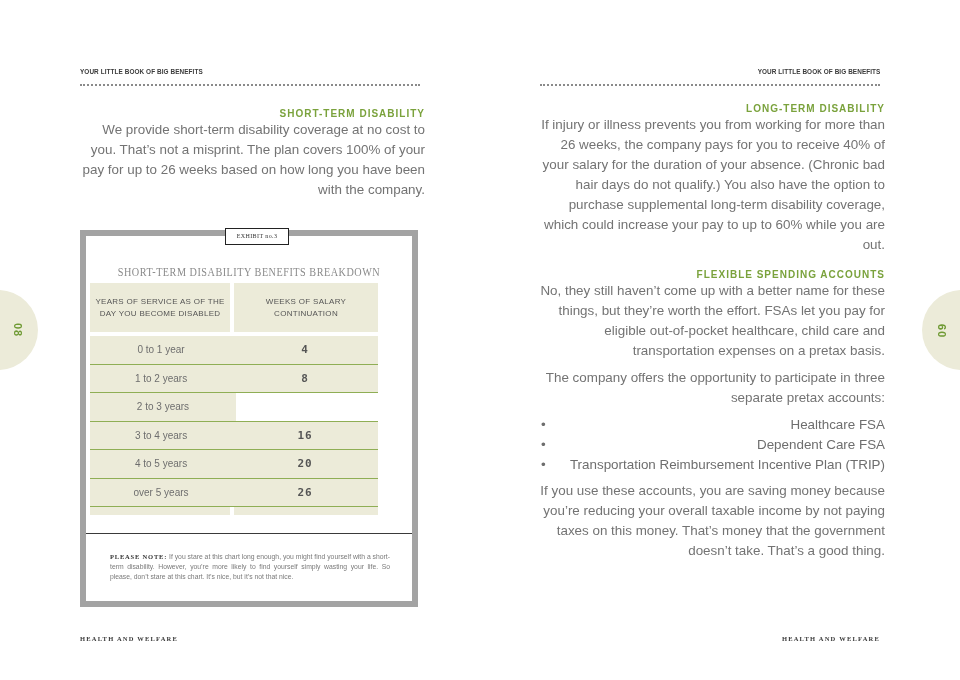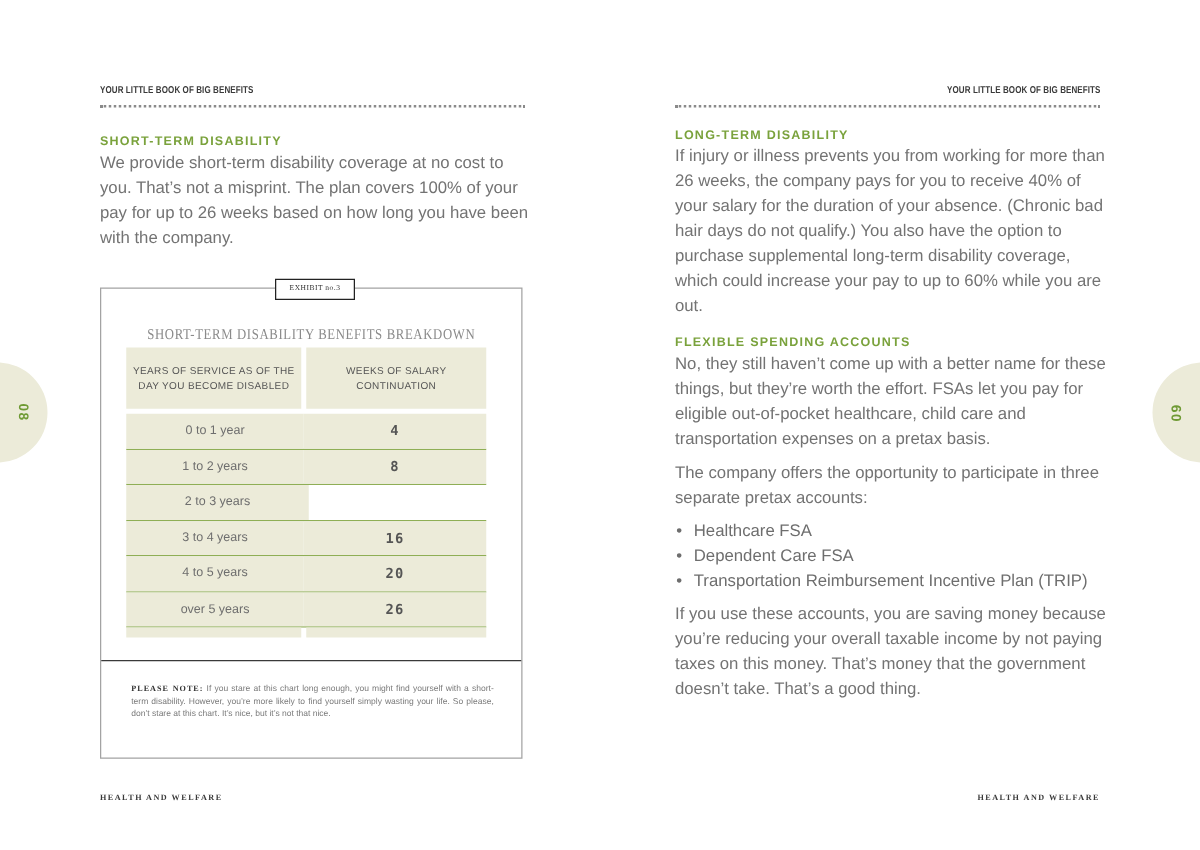--- a/index.html
+++ b/index.html
@@ -11,37 +11,37 @@
 
   .running-head { position:absolute; top:67px; font-family:"Liberation Sans", sans-serif;
     font-size:8px; font-weight:bold; letter-spacing:0.1px; color:#3a3a3a; transform:scaleX(0.8);
     white-space:nowrap; }
   .left .running-head { left:80px; transform-origin:left center; }
   .right .running-head { right:80px; transform-origin:right center; }
   .dots { position:absolute; top:84px; height:0; border-top:2px dotted #8a8a8a; width:340px; }
   .left .dots { left:80px; }
   .right .dots { left:60px; }
 
-  .col { position:absolute; width:345px; }
+  .col { position:absolute; width:345px;text-align:right; }
   .left .col { left:80px; top:108px; }
   .right .col { left:60px; top:103px; }
   .section-head { font-size:10px; font-weight:bold; letter-spacing:1px; color:#7aa23c; margin:0 0 1px 0; text-transform:uppercase; }
   .para { font-size:13.4px; line-height:20px; color:#737373; margin:0 0 7px 0; }
   .bullets { margin:0 0 6px 0; padding:0; list-style:none; }
   .bullets li { font-size:13.4px; line-height:20px; color:#6e6e6e; padding-left:15px; position:relative; }
   .bullets li .bullet { position:absolute; left:1px; top:0; }
   .gap-head { margin-top:14px; }
 
   
-  .exhibit { position:absolute; left:80px; top:230px; width:338px; height:377px; border:1px solid #a3a3a3; box-sizing:border-box; }
+  .exhibit { position:absolute; left:80px; top:230px; width:338px; height:377px; border:6px solid #a3a3a3; box-sizing:border-box; }
   .exhibit-tag { position:absolute; left:139px; top:-8px; width:62px; height:15px; background:#fff; border:1px solid #222;
      font-family:"Liberation Serif", serif; font-size:6px; letter-spacing:0.4px; color:#333; text-align:center; line-height:15px; }
   .exhibit-title { position:absolute; top:29px; left:0; width:100%; text-align:center;
      font-family:"Liberation Serif", serif; font-size:12px; letter-spacing:0.6px; color:#8a8a8a; transform:scaleX(0.85); }
-  .table { position:absolute; left:20px; top:47px; width:288px; }
+  .table { position:absolute; left:4px; top:47px; width:288px; }
   .t-head { display:flex; gap:4px; }
   .t-head .cell { background:#ecebd9; height:49px; display:flex; align-items:center; justify-content:center; text-align:center;
      font-size:8px; line-height:12px; letter-spacing:0.3px; color:#555; }
   .t-head .c1 { width:146px; } .t-head .c2 { width:150px; }
   .t-body { margin-top:4px; }
   .t-row { display:flex; gap:0; height:28.5px; border-bottom:1px solid #8fae55; box-sizing:border-box; }
   .t-row .cell { background:#ecebd9; display:flex; align-items:center; justify-content:center; }
   .t-row .c1 { width:146px; font-size:10px; color:#6e6e6e; }
   .t-row .c2 { width:150px; font-family:"DejaVu Sans Mono", monospace; font-size:11px; font-weight:bold; color:#555; letter-spacing:1px; }
   .t-tail { display:flex; gap:4px; height:8px; }

